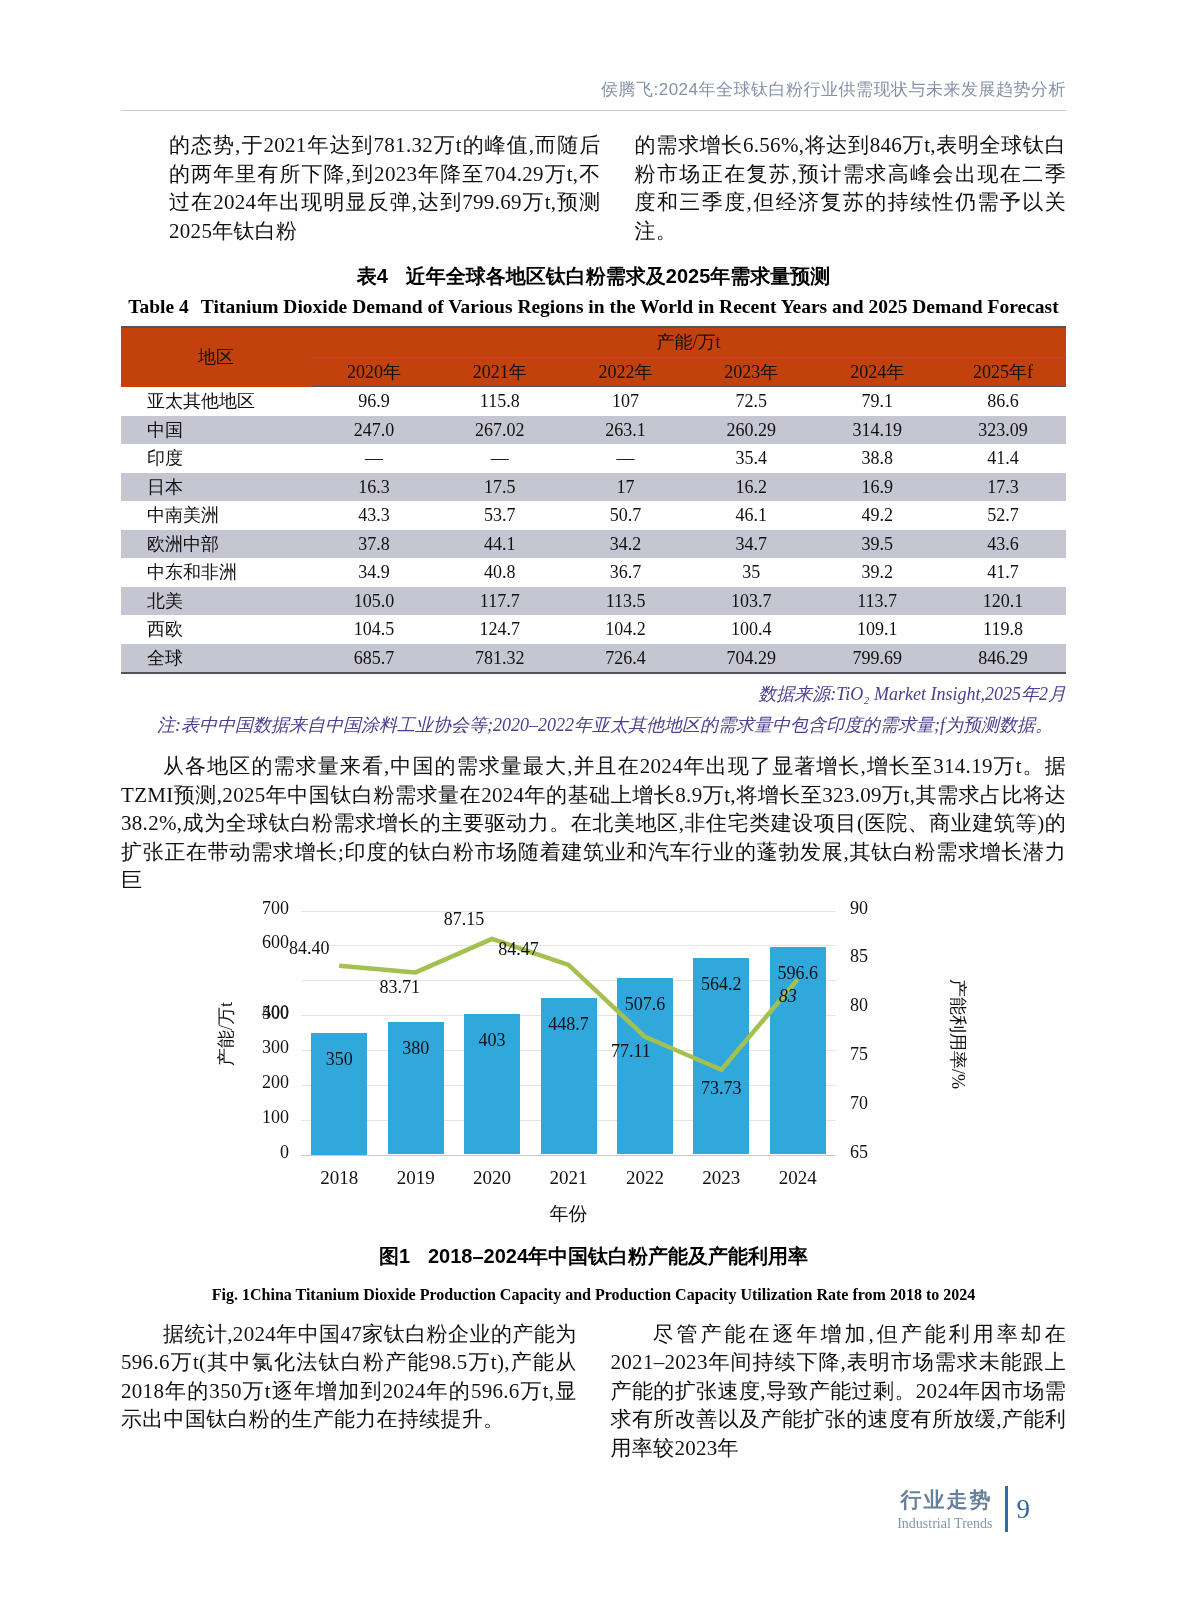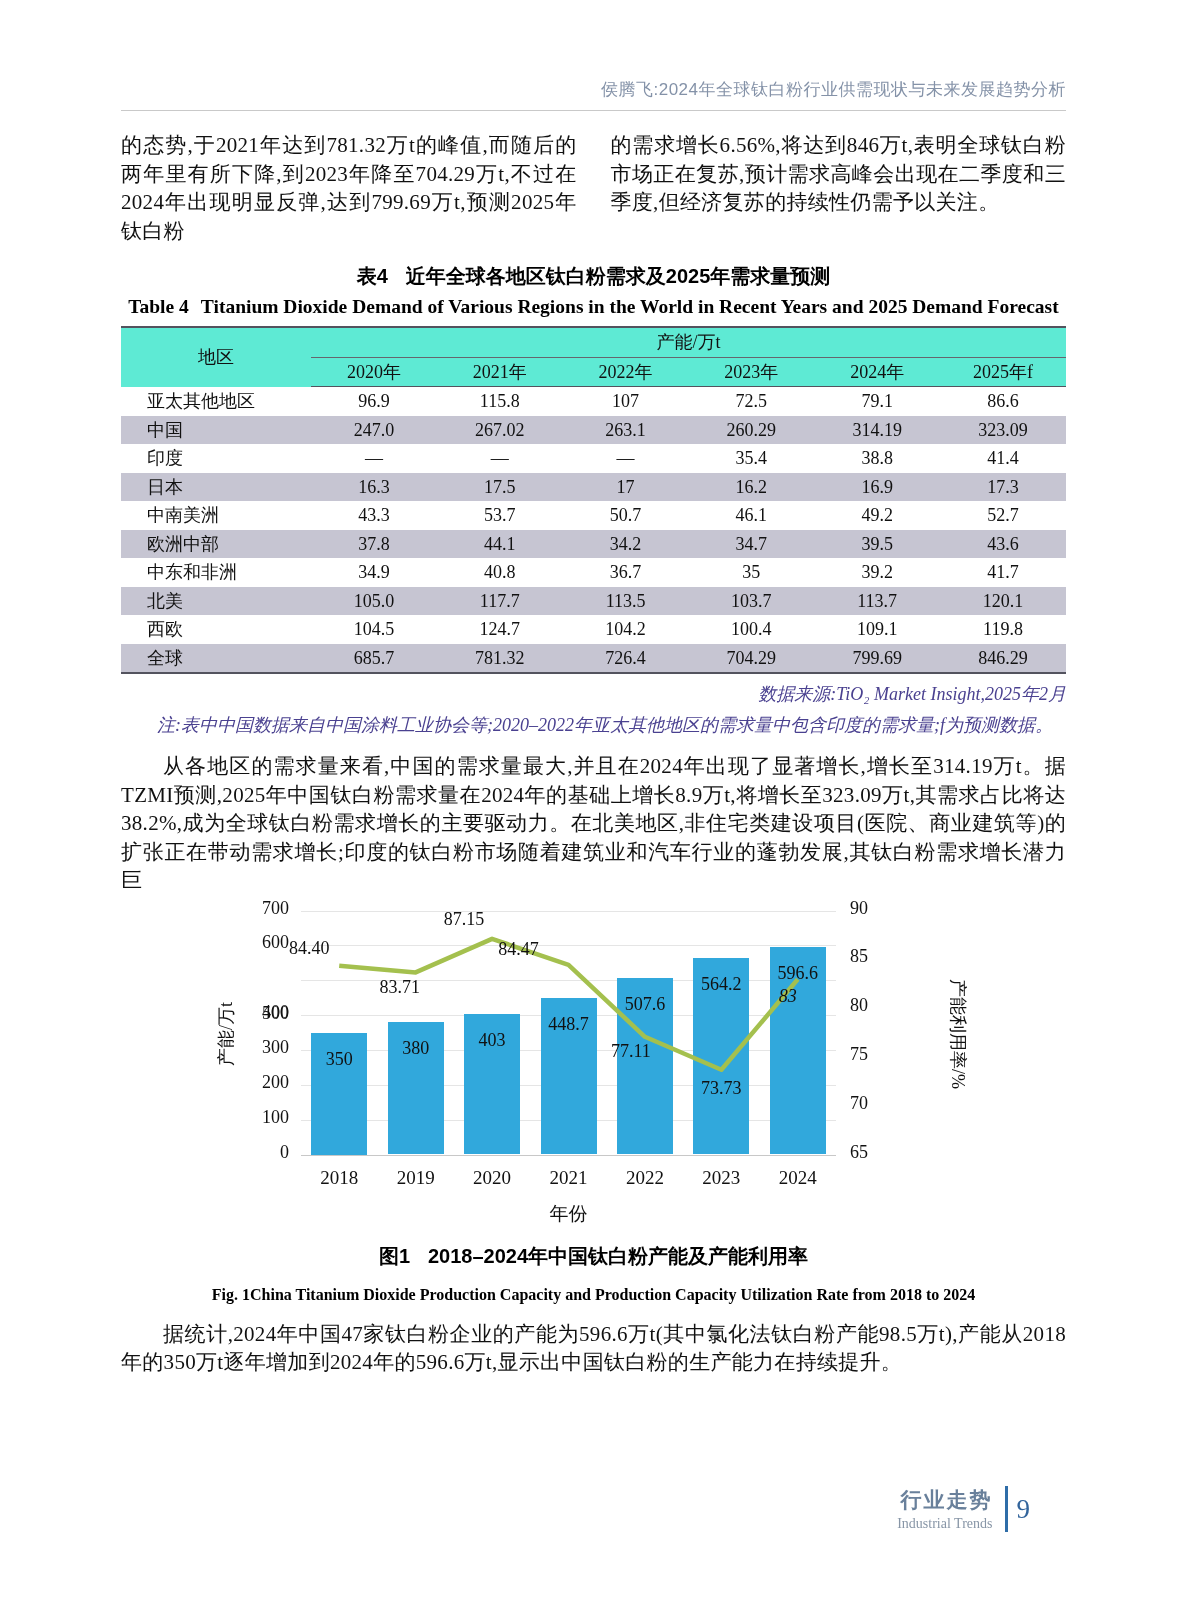--- a/index.html
+++ b/index.html
@@ -24,21 +24,21 @@
   .head-rule{margin-top:9px;border-top:1.5px solid #c9c9c9;height:0;}
 
   
   .cols{display:flex;gap:34px;}
   .col{flex:1;}
   .para{
     font-size:21px;line-height:28.5px;text-align:justify;
     letter-spacing:0.3px;
   }
   .indent{text-indent:2em;}
-  .intro{margin-top:20px;}
+  .intro{margin-top:20px;margin-left:48px;}
 
   
   .tbl-title-zh{
     margin-top:18px;text-align:center;
     font-family:"Liberation Sans","DejaVu Sans",sans-serif;
     font-weight:bold;font-size:20px;color:#000;
   }
   .tbl-title-zh .num{margin-right:18px;}
   .tbl-title-en{
     margin-top:6px;text-align:center;
@@ -47,21 +47,21 @@
   .tbl-title-en .num{margin-right:12px;}
 
   
   table.demand{
     margin-top:8px;width:945px;border-collapse:collapse;table-layout:fixed;
     font-size:18px;
   }
   table.demand th,table.demand td{
     font-weight:normal;text-align:center;padding:0;height:28.5px;line-height:28.5px;
   }
-  table.demand thead{background:#5eead4;}
+  table.demand thead{background:#c2410c;}
   table.demand thead tr.top-row th{border-top:2px solid #53535e;}
   table.demand th.region-h{height:57px;line-height:57px;}
   table.demand th.group-h{border-bottom:1px solid #66666e;}
   table.demand thead tr:last-child th{border-bottom:1.5px solid #53535e;}
   table.demand td.region{text-align:left;padding-left:26px;}
   table.demand tr.striped{background:#c6c5d2;border-radius:14px;}
   table.demand tbody tr:last-child td{border-bottom:2px solid #53535e;}
 
   .tbl-source{
     margin-top:8px;text-align:right;
@@ -333,20 +333,21 @@
 
     <div class="fig-caption-zh">
       <span class="num">图1</span><span>2018–2024年中国钛白粉产能及产能利用率</span>
     </div>
     <div class="fig-caption-en">
       <span class="num">Fig. 1</span><span>China Titanium Dioxide Production Capacity and Production Capacity Utilization Rate from 2018 to 2024</span>
     </div>
 
     <div class="cols body2">
       <div class="col para indent">据统计,2024年中国47家钛白粉企业的产能为596.6万t(其中氯化法钛白粉产能98.5万t),产能从2018年的350万t逐年增加到2024年的596.6万t,显示出中国钛白粉的生产能力在持续提升。</div>
+      <div class="col para indent">尽管产能在逐年增加,但产能利用率却在2021–2023年间持续下降,表明市场需求未能跟上产能的扩张速度,导致产能过剩。2024年因市场需求有所改善以及产能扩张的速度有所放缓,产能利用率较2023年</div>
     </div>
 
   </div>
 
   <div class="footer">
     <div class="labels">
       <div class="zh">行业走势</div>
       <div class="en">Industrial Trends</div>
     </div>
     <div class="bar"></div>

